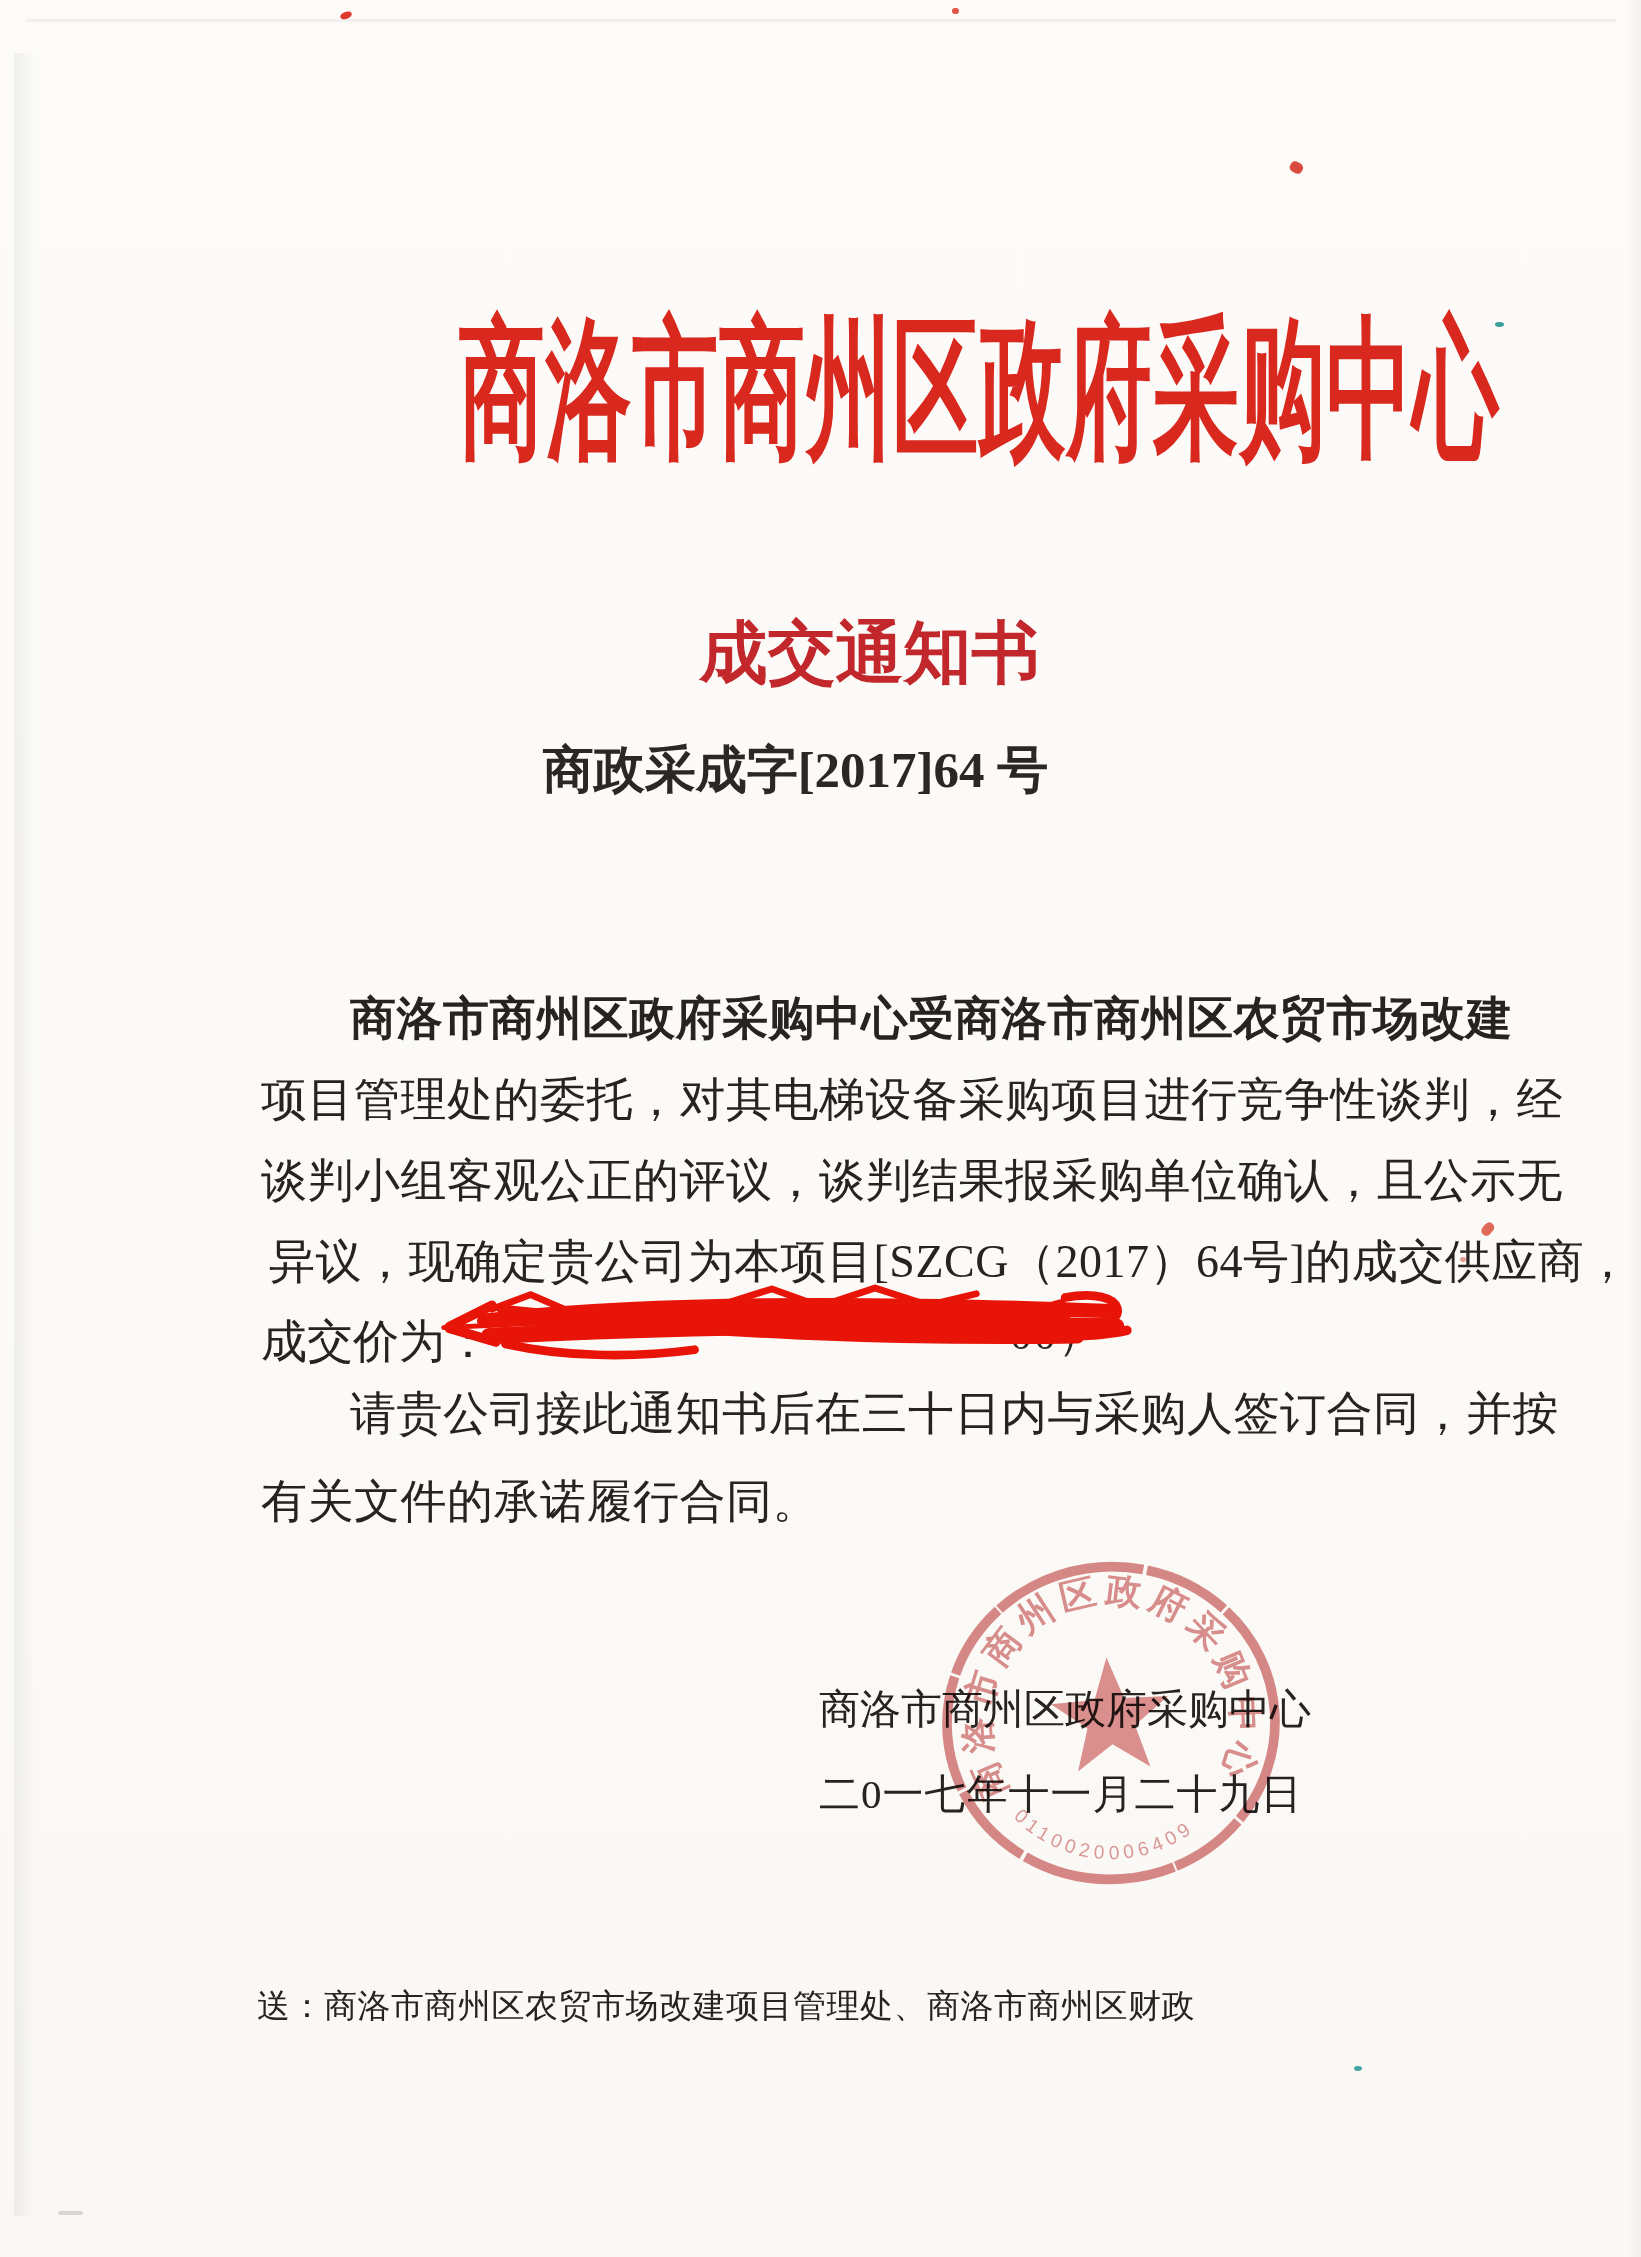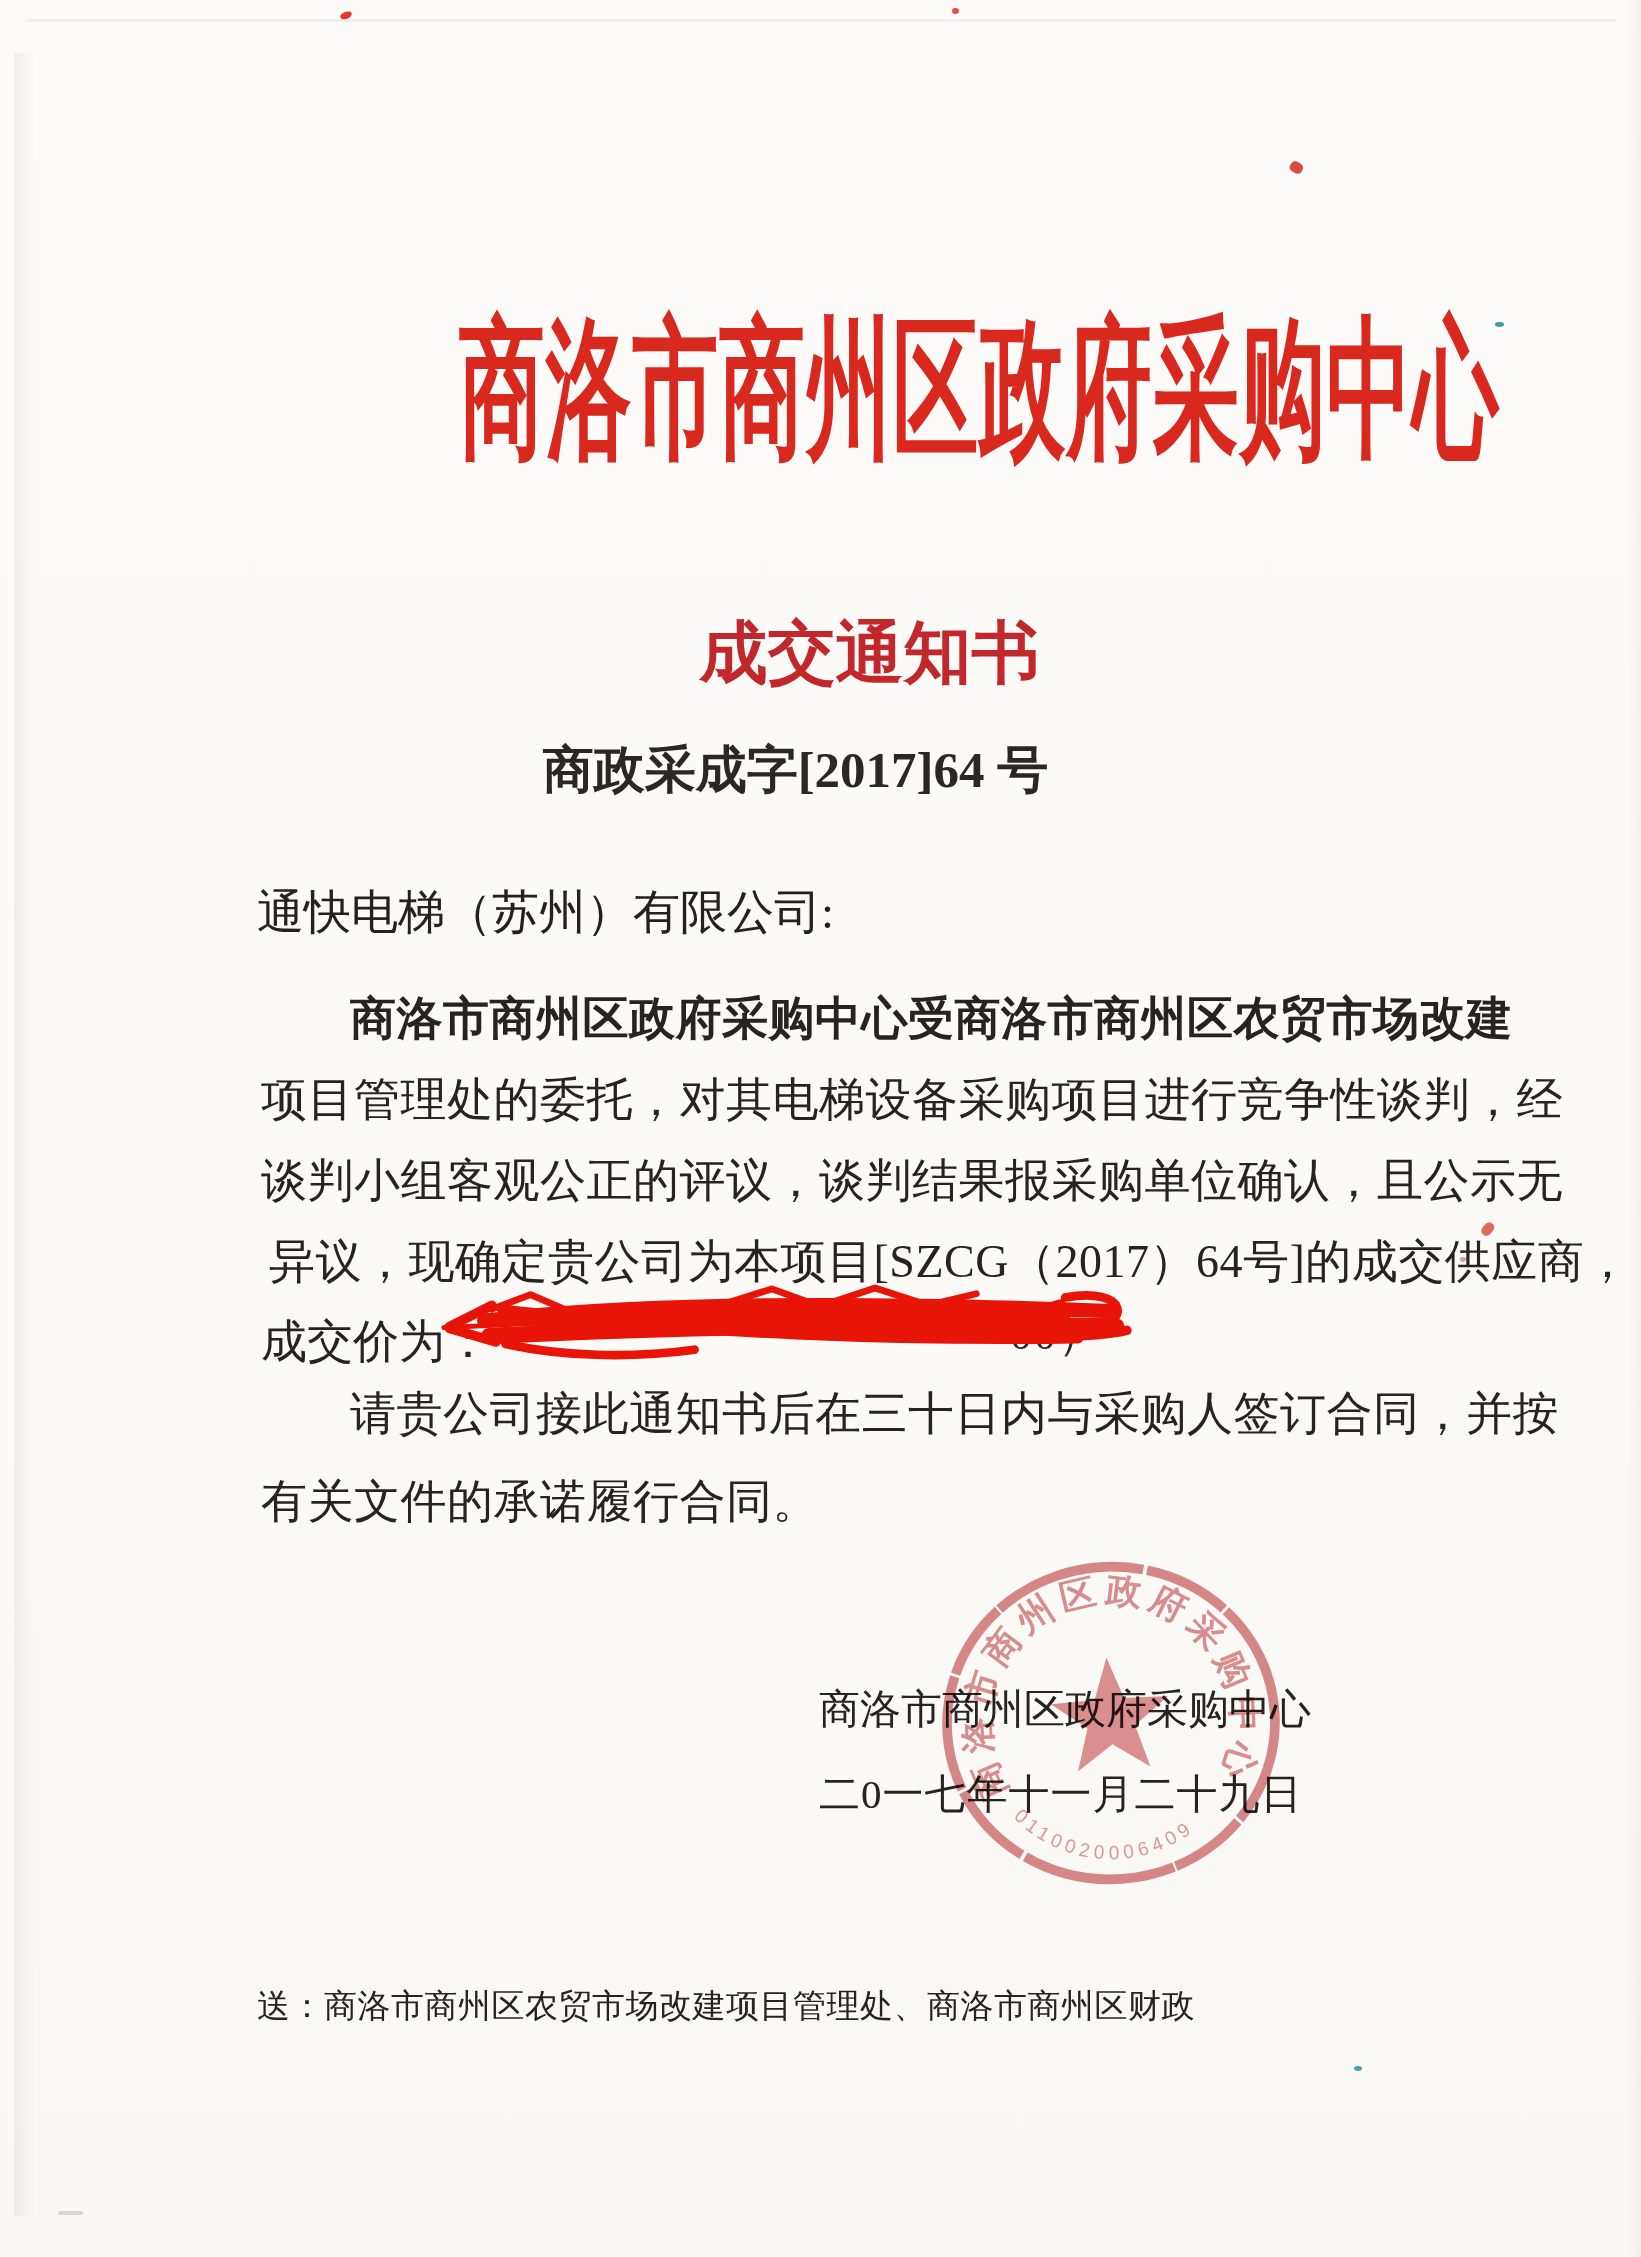--- a/index.html
+++ b/index.html
@@ -81,21 +81,20 @@
   <div class="speck sp7"></div>
   <div class="speck sp8"></div>
 
   <div class="letterhead">
     <span class="squeeze">商洛市商州区政府采购中心</span>
   </div>
 
   <div class="doc-title">成交通知书</div>
   <div class="doc-number">商政采成字[2017]64 号</div>
 
-  <div class="salutation">通快电梯（苏州）有限公司:</div>
 
   <div class="bline l1 indent">商洛市商州区政府采购中心受商洛市商州区农贸市场改建</div>
   <div class="bline l3">谈判小组客观公正的评议，谈判结果报采购单位确认，且公示无</div>
   <div class="bline l2">项目管理处的委托，对其电梯设备采购项目进行竞争性谈判，经</div>
   <div class="bline l4">异议，现确定贵公司为本项目[SZCG（2017）64号]的成交供应商，</div>
 
   <div class="price-line">成交价为：</div>
   <div class="price-remnant">00）</div>
   <svg class="scribble" viewBox="0 0 740 95" xmlns="http://www.w3.org/2000/svg">
     <g stroke="#e81408" fill="none" stroke-linecap="round" stroke-linejoin="round">

